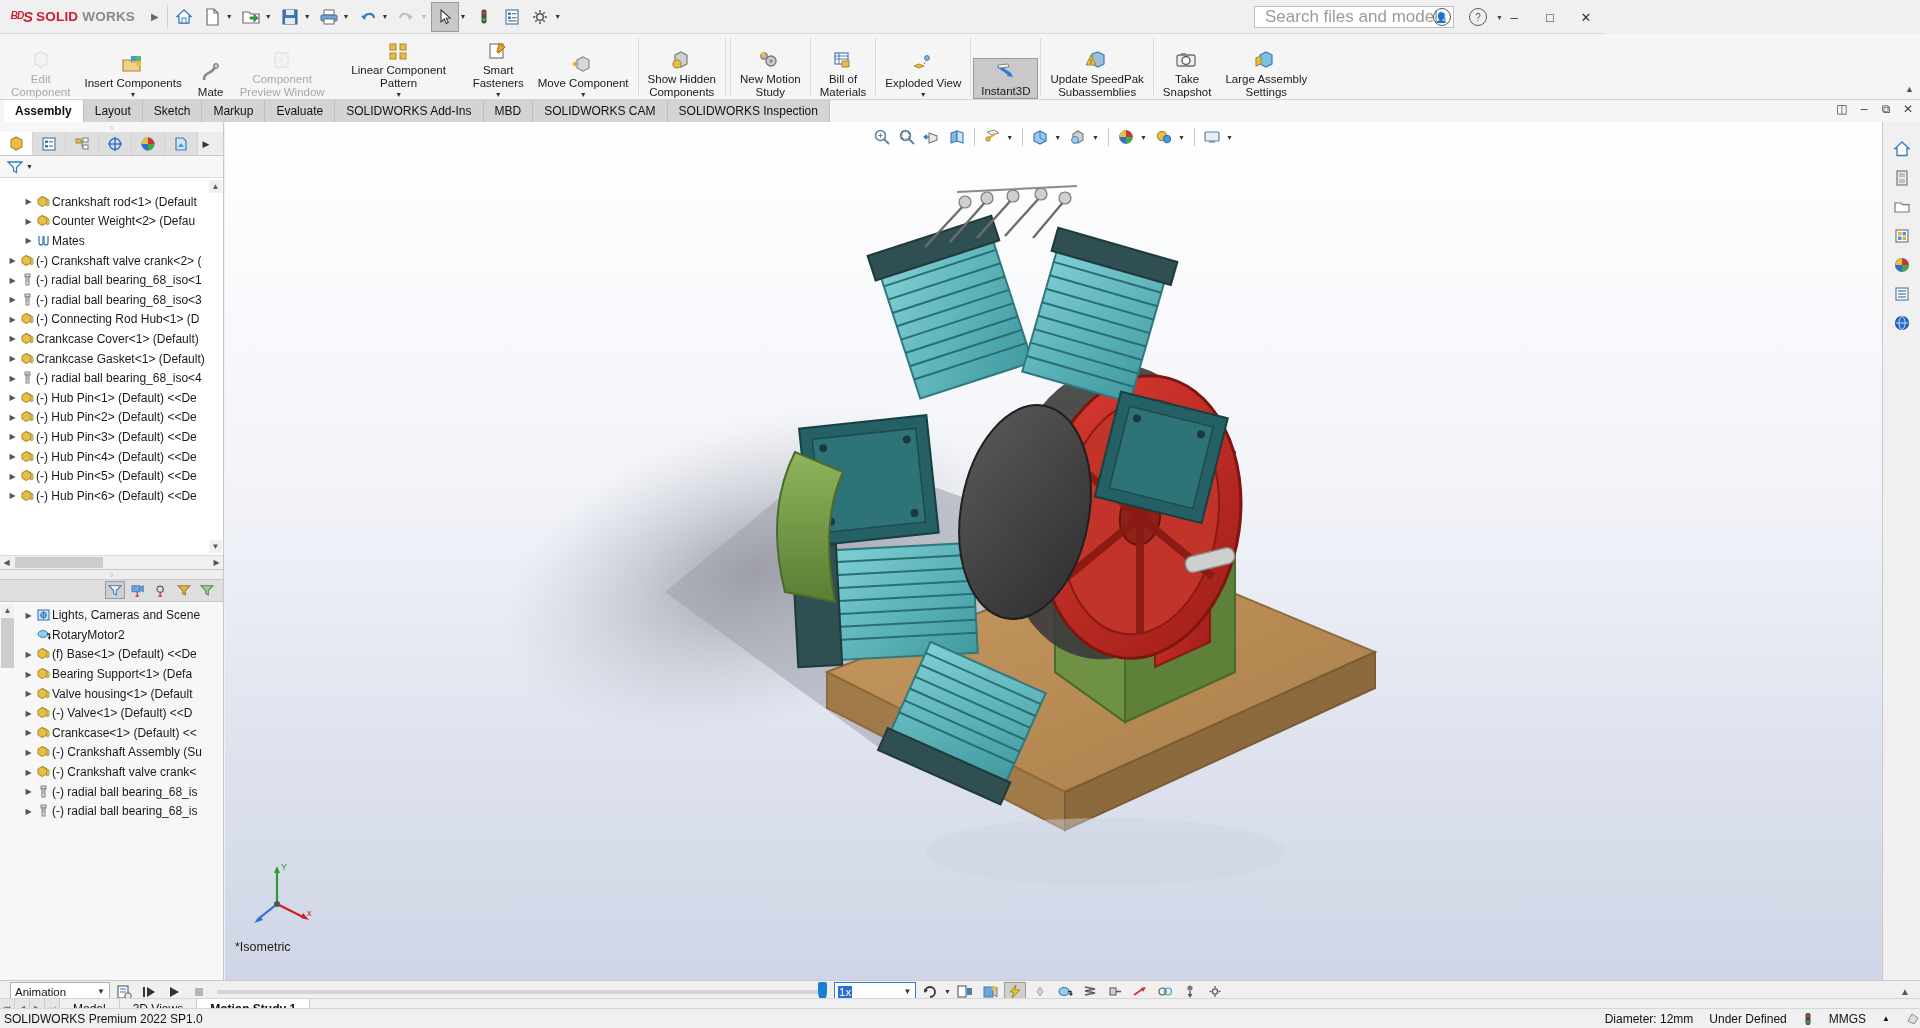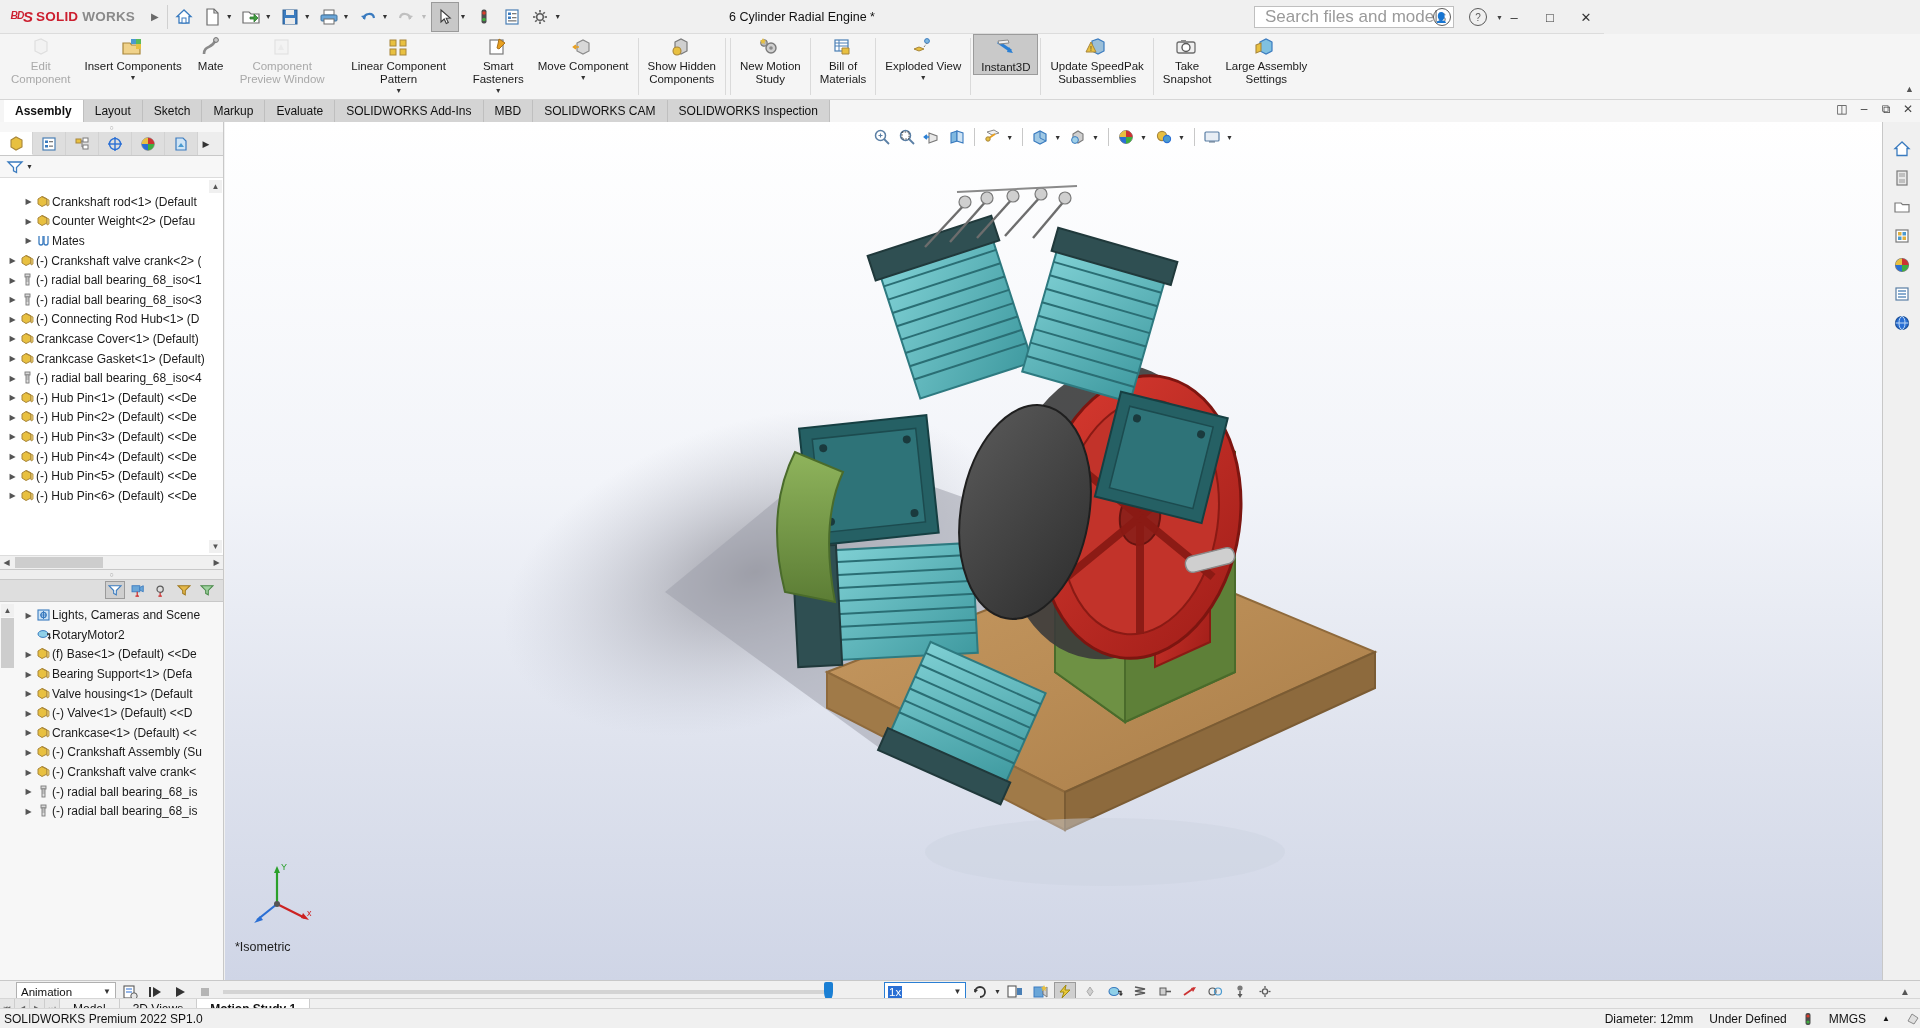--- a/index.html
+++ b/index.html
@@ -66,21 +66,21 @@
     border-radius: 50%; display: inline-flex; align-items: center;
     justify-content: center; font-size: 10px; color: #5a5a5a;
   }
 
   
   .ribbon {
     position: absolute; top: 34px; left: 0; width: 1920px; height: 66px;
     background: #f5f5f5; border-bottom: 1px solid #d6d6d6;
     display: flex; align-items: stretch; padding-left: 4px;
   }
-  .rgroup { display: flex; align-items: flex-start; }
+  .rgroup { display: flex; align-items: flex-end; }
   .rbtn {
     min-width: 44px; padding: 2px 7px 0 7px;
     display: flex; flex-direction: column; align-items: center;
     justify-content: flex-start; text-align: center; cursor: default;
     position: relative;
   }
   .rbtn.sel { background: #c9c9c9; border: 1px solid #9b9b9b; }
   .rbtn.disabled { color: #a9a9a9; }
   .rbtn .icn { height: 24px; display: flex; align-items: center; justify-content: center; }
   .rbtn .lbl {
@@ -202,42 +202,42 @@
   }
   .rtbtn {
     width: 28px; height: 26px; display: flex; align-items: center;
     justify-content: center; border: 1px solid transparent;
   }
 
   
   .animbar {
     position: absolute; left: 0; bottom: 26px; width: 1920px; height: 22px;
     background: #f0f0f0; border-top: 1px solid #c8c8c8;
-    display: flex; align-items: center; gap: 3px; padding-left: 16px;
+    display: flex; align-items: center; gap: 3px; padding-left: 10px;
   }
   .combo {
     height: 19px; border: 1px solid #b0b0b0; background: #fff;
     display: flex; align-items: center; font-size: 11.5px;
     padding-left: 4px; color: #111;
   }
   .combo .cv { flex: 1; }
   .combo .ca { width: 16px; text-align:center; font-size: 8px; color: #333; }
   .abtn { width: 22px; height: 20px; display: flex; align-items: center; justify-content: center; }
   .abtn.on { background: #cfcfcf; border: 1px solid #9b9b9b; }
   .timeline-track {
     flex: 1; height: 4px; background: #d4d4d4; position: relative;
     margin: 0 4px; max-width: 610px;
   }
   .timeline-thumb {
     position: absolute; left: 100%; top: -8px; width: 9px; height: 19px;
     background: #1a7fd4; border-radius: 2px 2px 50% 50%; transform: translateX(-9px);
   }
   .speedbox {
     width: 82px; height: 19px; border: 1px solid #2a7fd4; background: #fff;
-    display: flex; align-items: center; font-size: 11.5px; padding-left: 3px; margin-left: 44px;
+    display: flex; align-items: center; font-size: 11.5px; padding-left: 3px;
   }
   .speedbox .sv { background: #2a6fd4; color: #fff; padding: 0 1px; }
   .speedbox .sa { margin-left: auto; width: 15px; text-align: center; font-size: 8px; color: #333; }
 
   .doctabs {
     position: absolute; left: 0; bottom: 10px; width: 1920px; height: 20px;
     background: #f0f0f0; display: flex; align-items: stretch;
     border-top: 1px solid #d6d6d6;
   }
   .navarr {
@@ -357,21 +357,20 @@
             <line x1="14.6" y1="10" x2="17" y2="10"></line>
             <line x1="5.2" y1="5.2" x2="6.8" y2="6.8"></line>
             <line x1="13.2" y1="13.2" x2="14.8" y2="14.8"></line>
             <line x1="14.8" y1="5.2" x2="13.2" y2="6.8"></line>
             <line x1="6.8" y1="13.2" x2="5.2" y2="14.8"></line>
           </g>
         </svg>
     </div>
     <span class="tb-caret">▼</span>
 
-    <div class="doctitle">6 Cylinder Radial Engine *</div>
 
     <div class="searchwrap">
       <svg width="16" height="14" viewBox="0 0 16 14">
           <path d="M1 2 h5 l1.5 1.8 h7.5 v8 H1 Z" fill="#fff" stroke="#8a8a8a" stroke-width="1.1"></path>
         </svg>
       <input type="text" placeholder="Search files and models" style="">
       <svg width="14" height="14" viewBox="0 0 14 14">
           <circle cx="6" cy="6" r="4" fill="none" stroke="#4a4a4a" stroke-width="1.4"></circle>
           <line x1="9" y1="9" x2="13" y2="13" stroke="#4a4a4a" stroke-width="1.6"></line>
         </svg>

